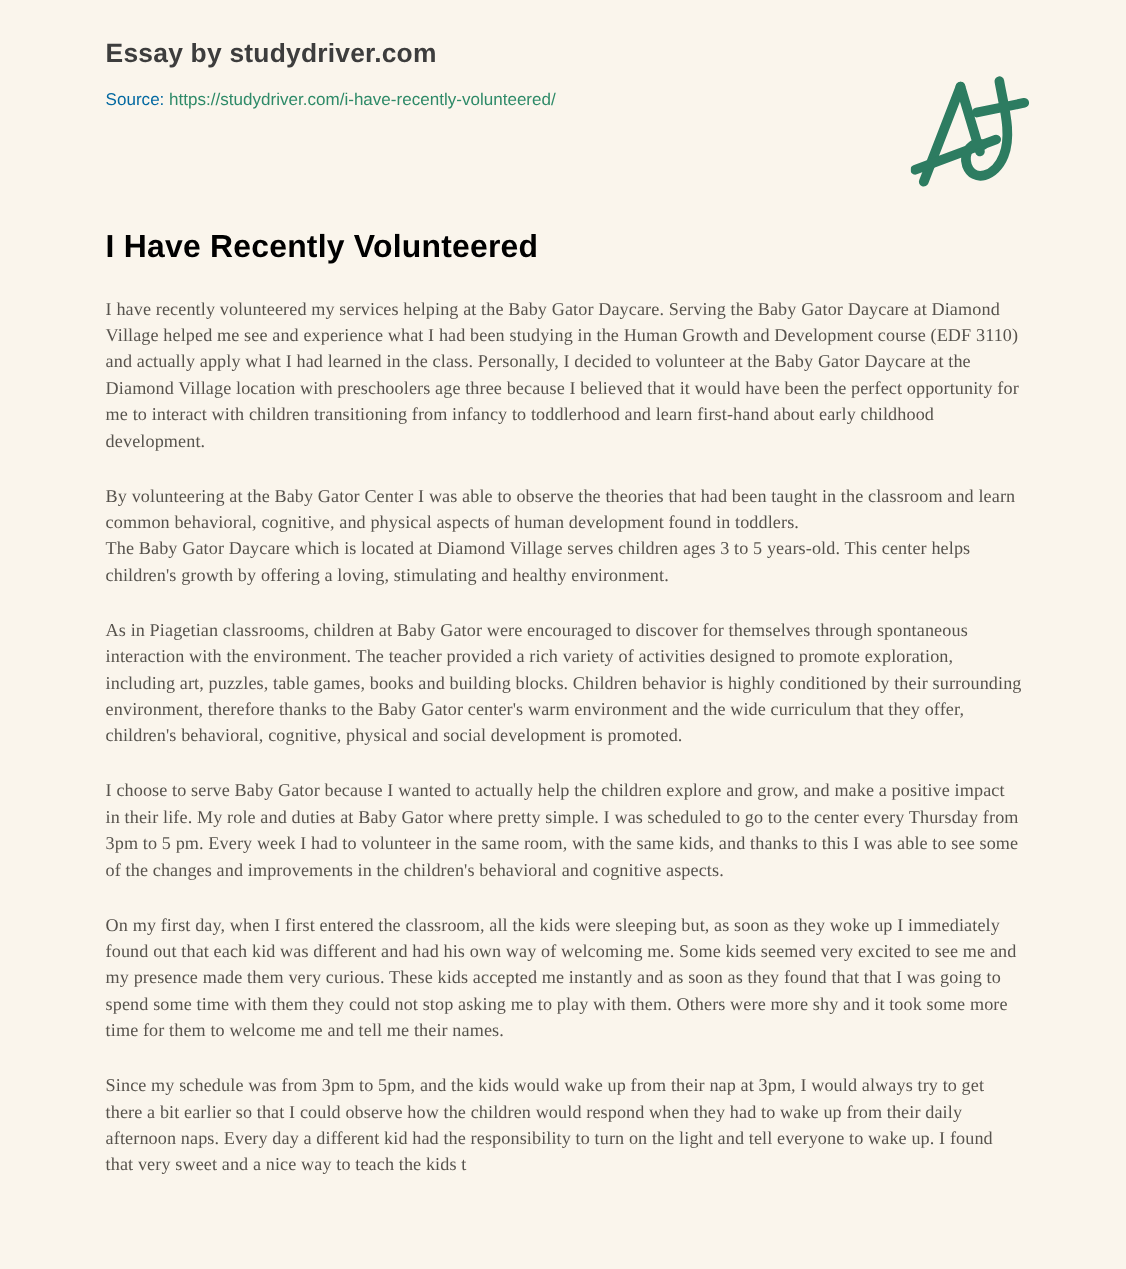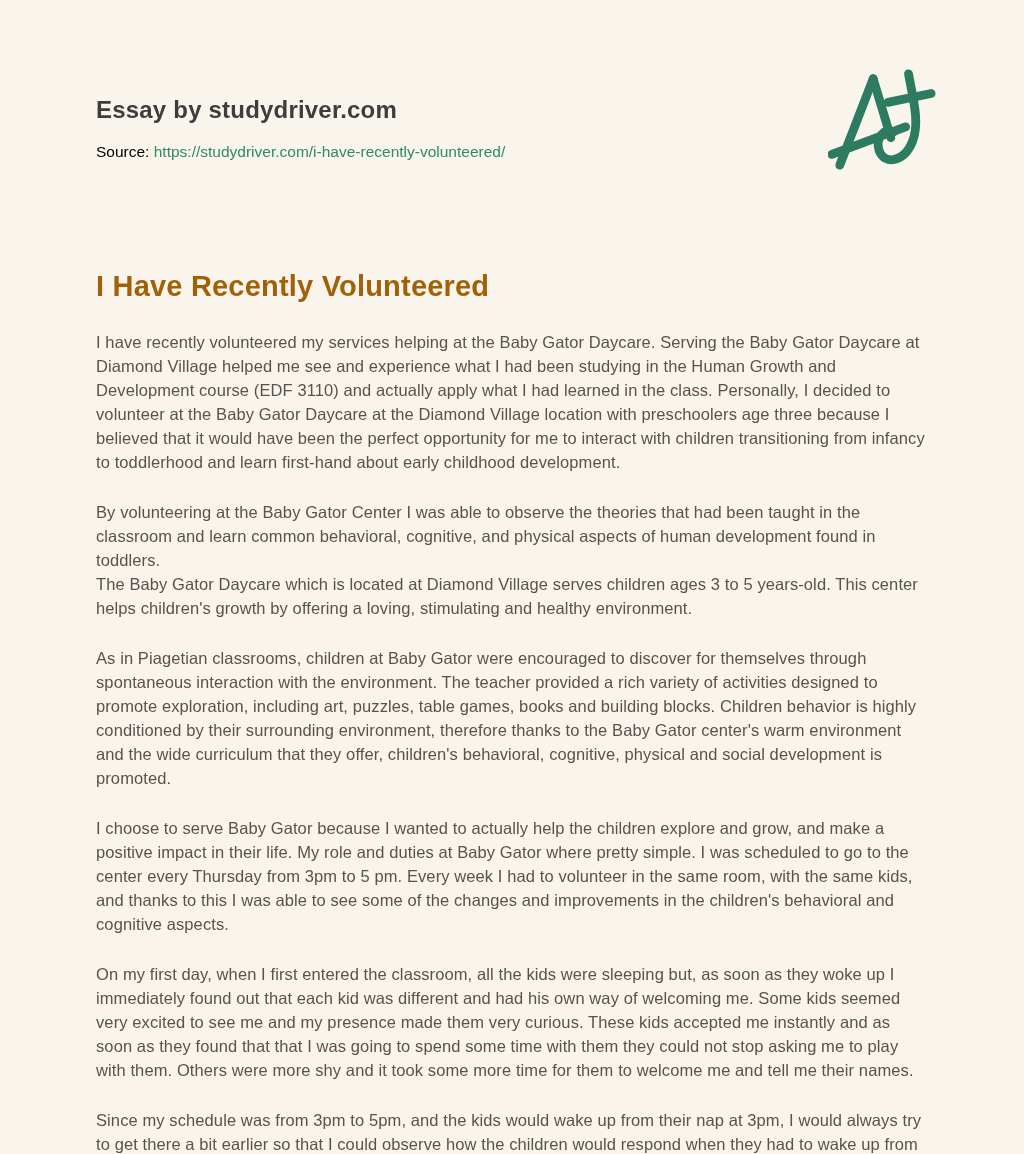--- a/index.html
+++ b/index.html
@@ -10,68 +10,69 @@
   body {
     background: #faf5ec;
     min-height: 1154px;
     overflow: hidden;
     position: relative;
   }
   .page {
     position: relative;
     width: 1024px;
     height: 1154px;
-    padding: 96px 96px 0 96px;
+    padding: 35px 96px 0 96px;
   }
   .byline {
     font-size: 24px;
     font-weight: 700;
     color: #3d3d3d;
     letter-spacing: 0.2px;
   }
   .source-line {
     margin-top: 18px;
     font-size: 15.5px;
     line-height: 20px;
   }
   .source-label {
-    color: #000000;
+    color: #0369a1;
   }
   .source-link {
     color: #2e8a68;
     text-decoration: none;
     text-align: right;
   }
   .logo {
     position: absolute;
     left: 828px;
     top: 64px;
     width: 108px;
     height: 112px;
   }
   .logo svg { width: 100%; height: 100%; }
   .essay-title {
     margin-top: 106px;
     font-size: 29px;
     line-height: 36px;
     font-weight: 600;
-    color: #a16207;
+    color: #000000;
     letter-spacing: 0.2px;
   }
   .essay-body {
     margin-top: 26px;
     width: 834px;
   }
   .essay-body p.para {
     font-size: 16.5px;
     line-height: 24px;
     color: #57534d;
     margin: 0 0 26px 0;
     white-space: pre-line;
     letter-spacing: 0.1px;
+    font-family: Liberation Serif, serif;
   }
 </style>
 </head>
 <body>
 
 <div class="page">
 
   <header>
     <h1 class="byline">Essay by studydriver.com</h1>
     <p class="source-line">

